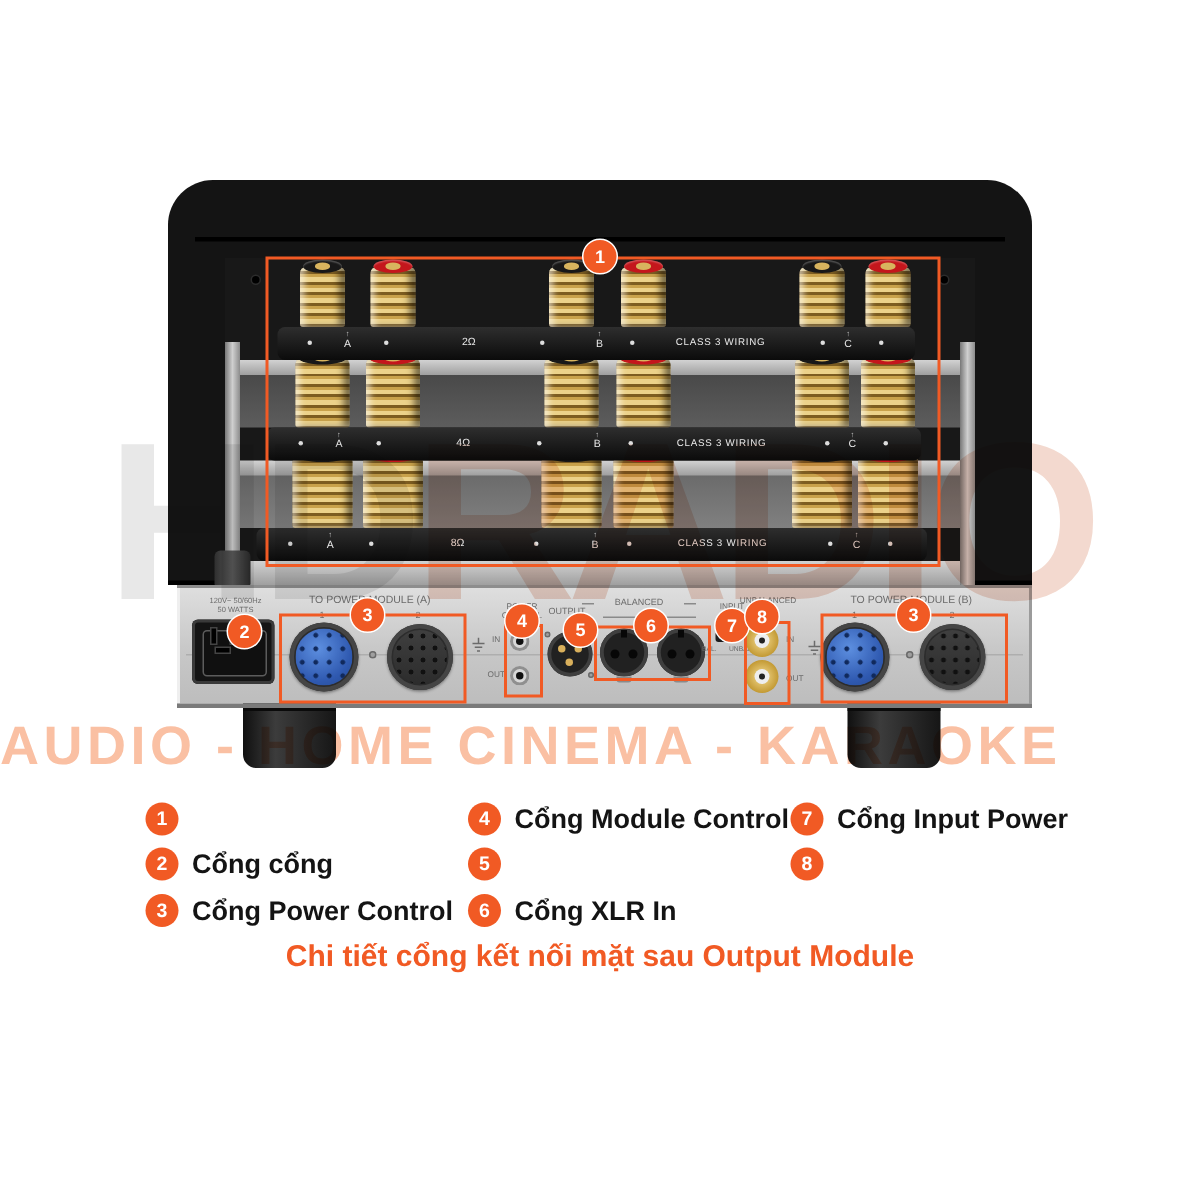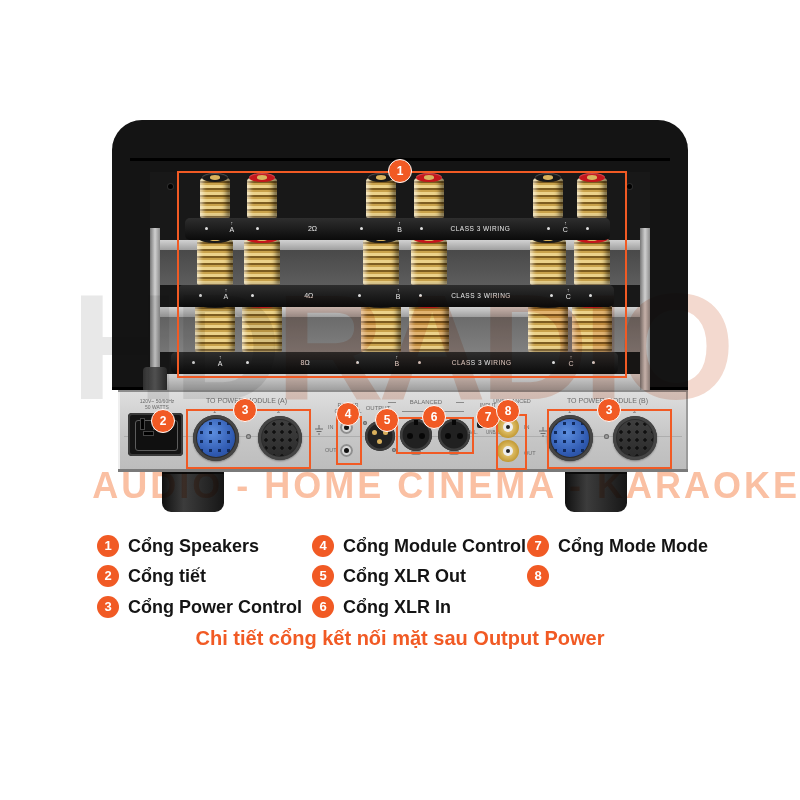--- a/index.html
+++ b/index.html
@@ -6,21 +6,21 @@
   #stage{position:relative;width:800px;height:800px;background:#fff;overflow:hidden;
          font-family:"Liberation Sans", sans-serif;}
   .abs{position:absolute;}
 
   
   #wm-big{left:0;right:0;top:272px;text-align:center;font-size:150px;font-weight:bold;
           letter-spacing:-6px;line-height:1;white-space:nowrap;opacity:.20;
           mix-blend-mode:multiply;z-index:20;pointer-events:none;}
   #wm-big .hd{color:#8a8a8a;}
   #wm-big .radio{color:#c2410c;}
-  #wm-tag{left:0;right:0;top:465px;text-align:right;font-size:36px;font-weight:bold;
+  #wm-tag{left:0;right:0;top:476px;text-align:left;font-size:36px;font-weight:bold;
           letter-spacing:3px;white-space:nowrap;color:#f26722;opacity:.42;
           mix-blend-mode:multiply;z-index:20;pointer-events:none;}
 
   
   #amp{z-index:10;}
   #shell{left:112px;top:120px;width:576px;height:270px;background:#141414;
          border-radius:30px 30px 0 0;box-shadow:inset 0 -3px 0 #000;}
   #shell-top-line{left:130px;top:158px;width:540px;height:3px;background:#000;}
   #bay{left:150px;top:172px;width:500px;height:218px;background:#181818;}
   .bay-band2{left:150px;top:248px;width:500px;height:37px;background:linear-gradient(#484848,#5d5d5d);}
@@ -343,45 +343,43 @@
   <div class="abs callout" style="left:233px;top:398px;">3</div>
   <div class="abs callout" style="left:336px;top:402px;">4</div>
   <div class="abs callout" style="left:375px;top:408px;">5</div>
   <div class="abs callout" style="left:422px;top:405px;">6</div>
   <div class="abs callout" style="left:476px;top:405px;">7</div>
   <div class="abs callout" style="left:496px;top:399px;">8</div>
   <div class="abs callout" style="left:597px;top:398px;">3</div>
 
   <div class="abs leg-item" style="left:97px;top:535px;">
     <span class="leg-num">1</span>
-    <span class="leg-label">Cổng Speakers</span>
   </div>
   <div class="abs leg-item" style="left:97px;top:565px;">
     <span class="leg-num">2</span>
-    <span class="leg-label">Cổng tiết</span>
+    <span class="leg-label">Cổng cổng</span>
   </div>
   <div class="abs leg-item" style="left:97px;top:596px;">
     <span class="leg-num">3</span>
     <span class="leg-label">Cổng Power Control</span>
   </div>
   <div class="abs leg-item" style="left:312px;top:535px;">
     <span class="leg-num">4</span>
     <span class="leg-label">Cổng Module Control</span>
   </div>
   <div class="abs leg-item" style="left:312px;top:565px;">
     <span class="leg-num">5</span>
-    <span class="leg-label">Cổng XLR Out</span>
   </div>
   <div class="abs leg-item" style="left:312px;top:596px;">
     <span class="leg-num">6</span>
     <span class="leg-label">Cổng XLR In</span>
   </div>
   <div class="abs leg-item" style="left:527px;top:535px;">
     <span class="leg-num">7</span>
-    <span class="leg-label">Cổng Mode Mode</span>
+    <span class="leg-label">Cổng Input Power</span>
   </div>
   <div class="abs leg-item" style="left:527px;top:565px;">
     <span class="leg-num">8</span>
   </div>
 
-  <div class="abs" id="caption">Chi tiết cổng kết nối mặt sau Output Power</div>
+  <div class="abs" id="caption">Chi tiết cổng kết nối mặt sau Output Module</div>
 
 </div>
 
 </body></html>

